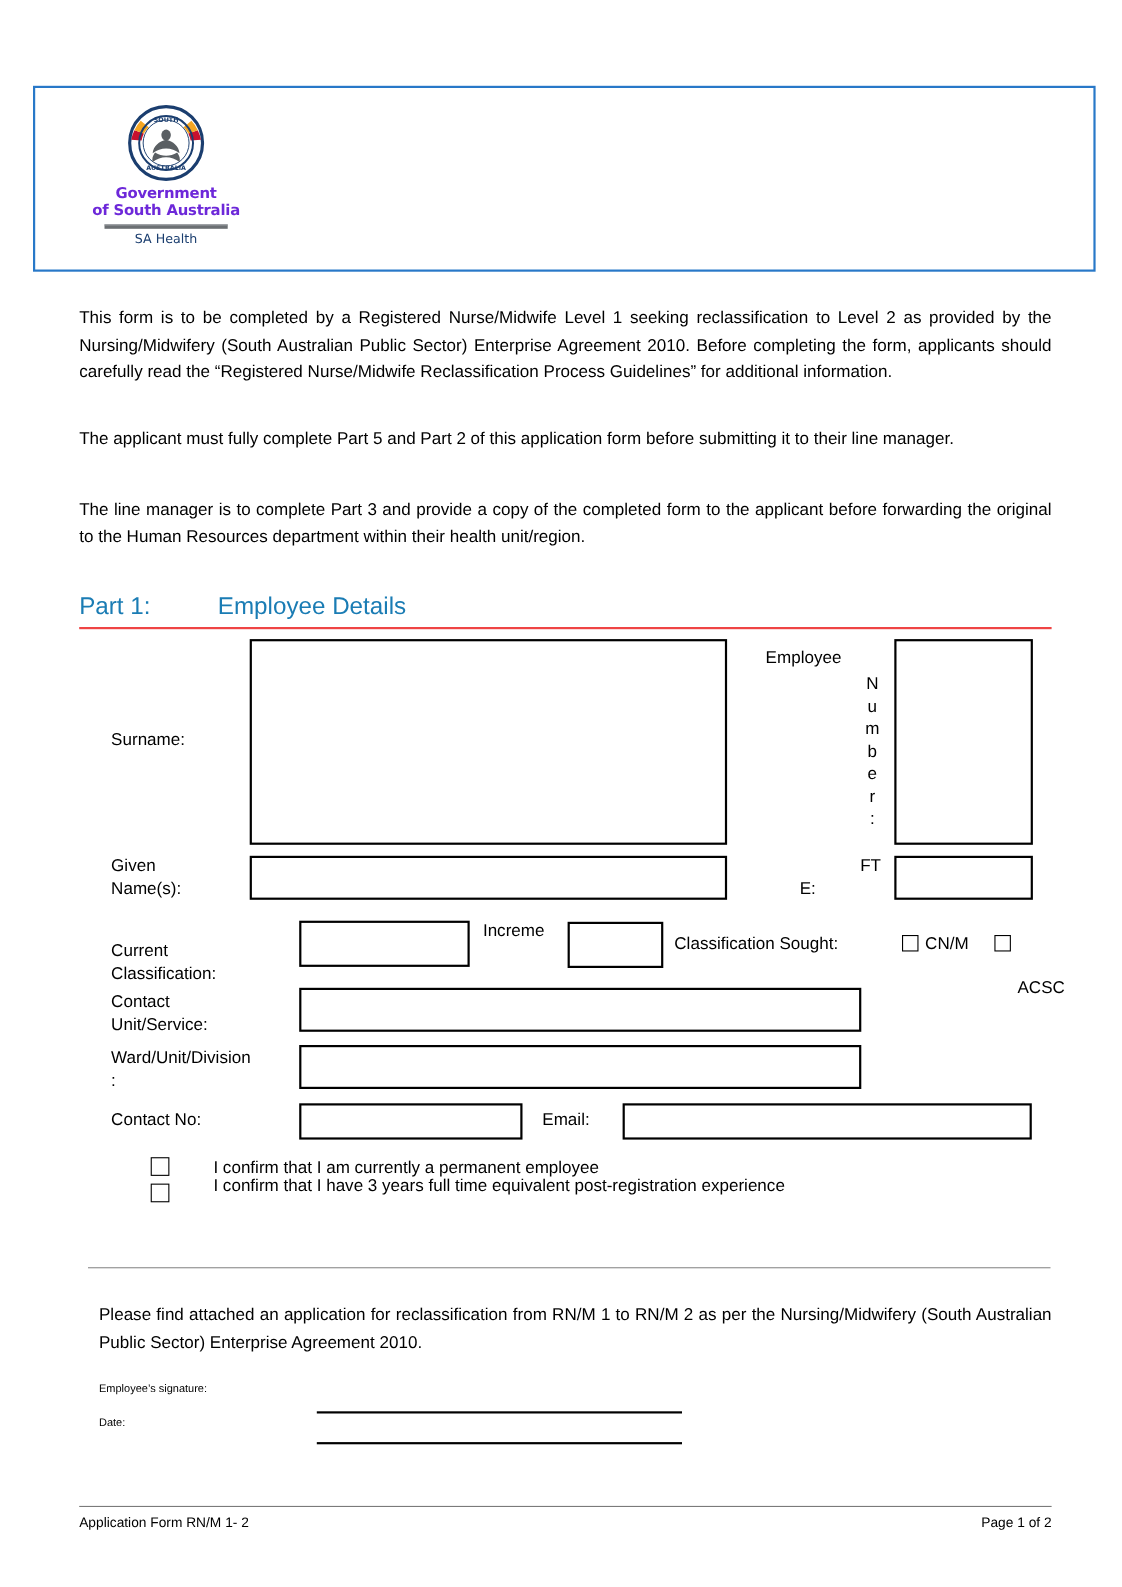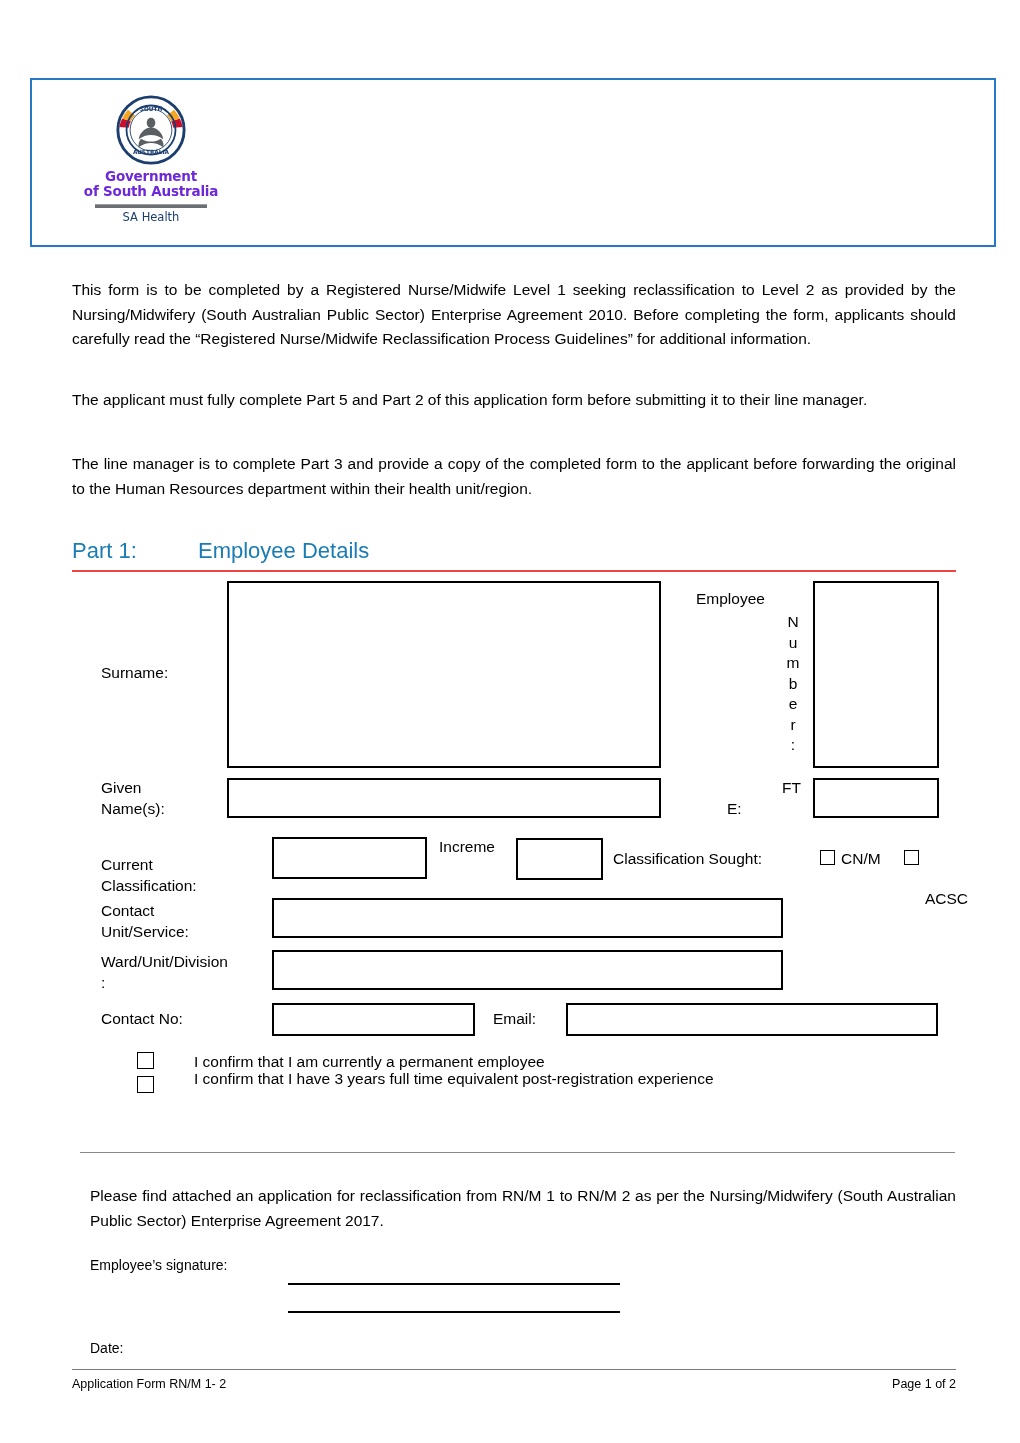--- a/index.html
+++ b/index.html
@@ -151,21 +151,21 @@
     left: 90px;
     top: 1184px;
     width: 866px;
     font-size: 15.5px;
     line-height: 24.5px;
     text-align: justify;
   }
   .sig-label {
     position: absolute;
     left: 90px;
-    font-size: 14px;
+    font-size: 10px;
   }
   .sig-line {
     position: absolute;
     left: 288px;
     width: 332px;
     height: 2px;
     background: #000;
   }
 
   
@@ -292,23 +292,23 @@
 <div class="form-box" style="left:566px; top:1003px; width:372px; height:33px;"></div>
 
 <div class="cbox" style="left:137px; top:1052px; width:17px; height:17px;"></div>
 <div class="form-label" style="left:194px; top:1051px;">I confirm that I am currently a permanent employee</div>
 
 <div class="cbox" style="left:137px; top:1076px; width:17px; height:17px;"></div>
 <div class="form-label" style="left:194px; top:1068px;">I confirm that I have 3 years full time equivalent post-registration experience</div>
 
 <div class="divider"></div>
 
-<div class="closing">Please find attached an application for reclassification from RN/M 1 to RN/M 2 as per the Nursing/Midwifery (South Australian Public Sector) Enterprise Agreement 2017.</div>
+<div class="closing">Please find attached an application for reclassification from RN/M 1 to RN/M 2 as per the Nursing/Midwifery (South Australian Public Sector) Enterprise Agreement 2010.</div>
 
 <div class="sig-label" style="top:1257px;">Employee’s signature:</div>
 <div class="sig-line" style="top:1283px;"></div>
 
-<div class="sig-label" style="top:1340px;">Date:</div>
+<div class="sig-label" style="top:1288px;">Date:</div>
 <div class="sig-line" style="top:1311px;"></div>
 
 <div class="footer-rule"></div>
 <div class="footer-left">Application Form RN/M 1- 2</div>
 <div class="footer-right">Page 1 of 2</div>
 
 </body></html>

